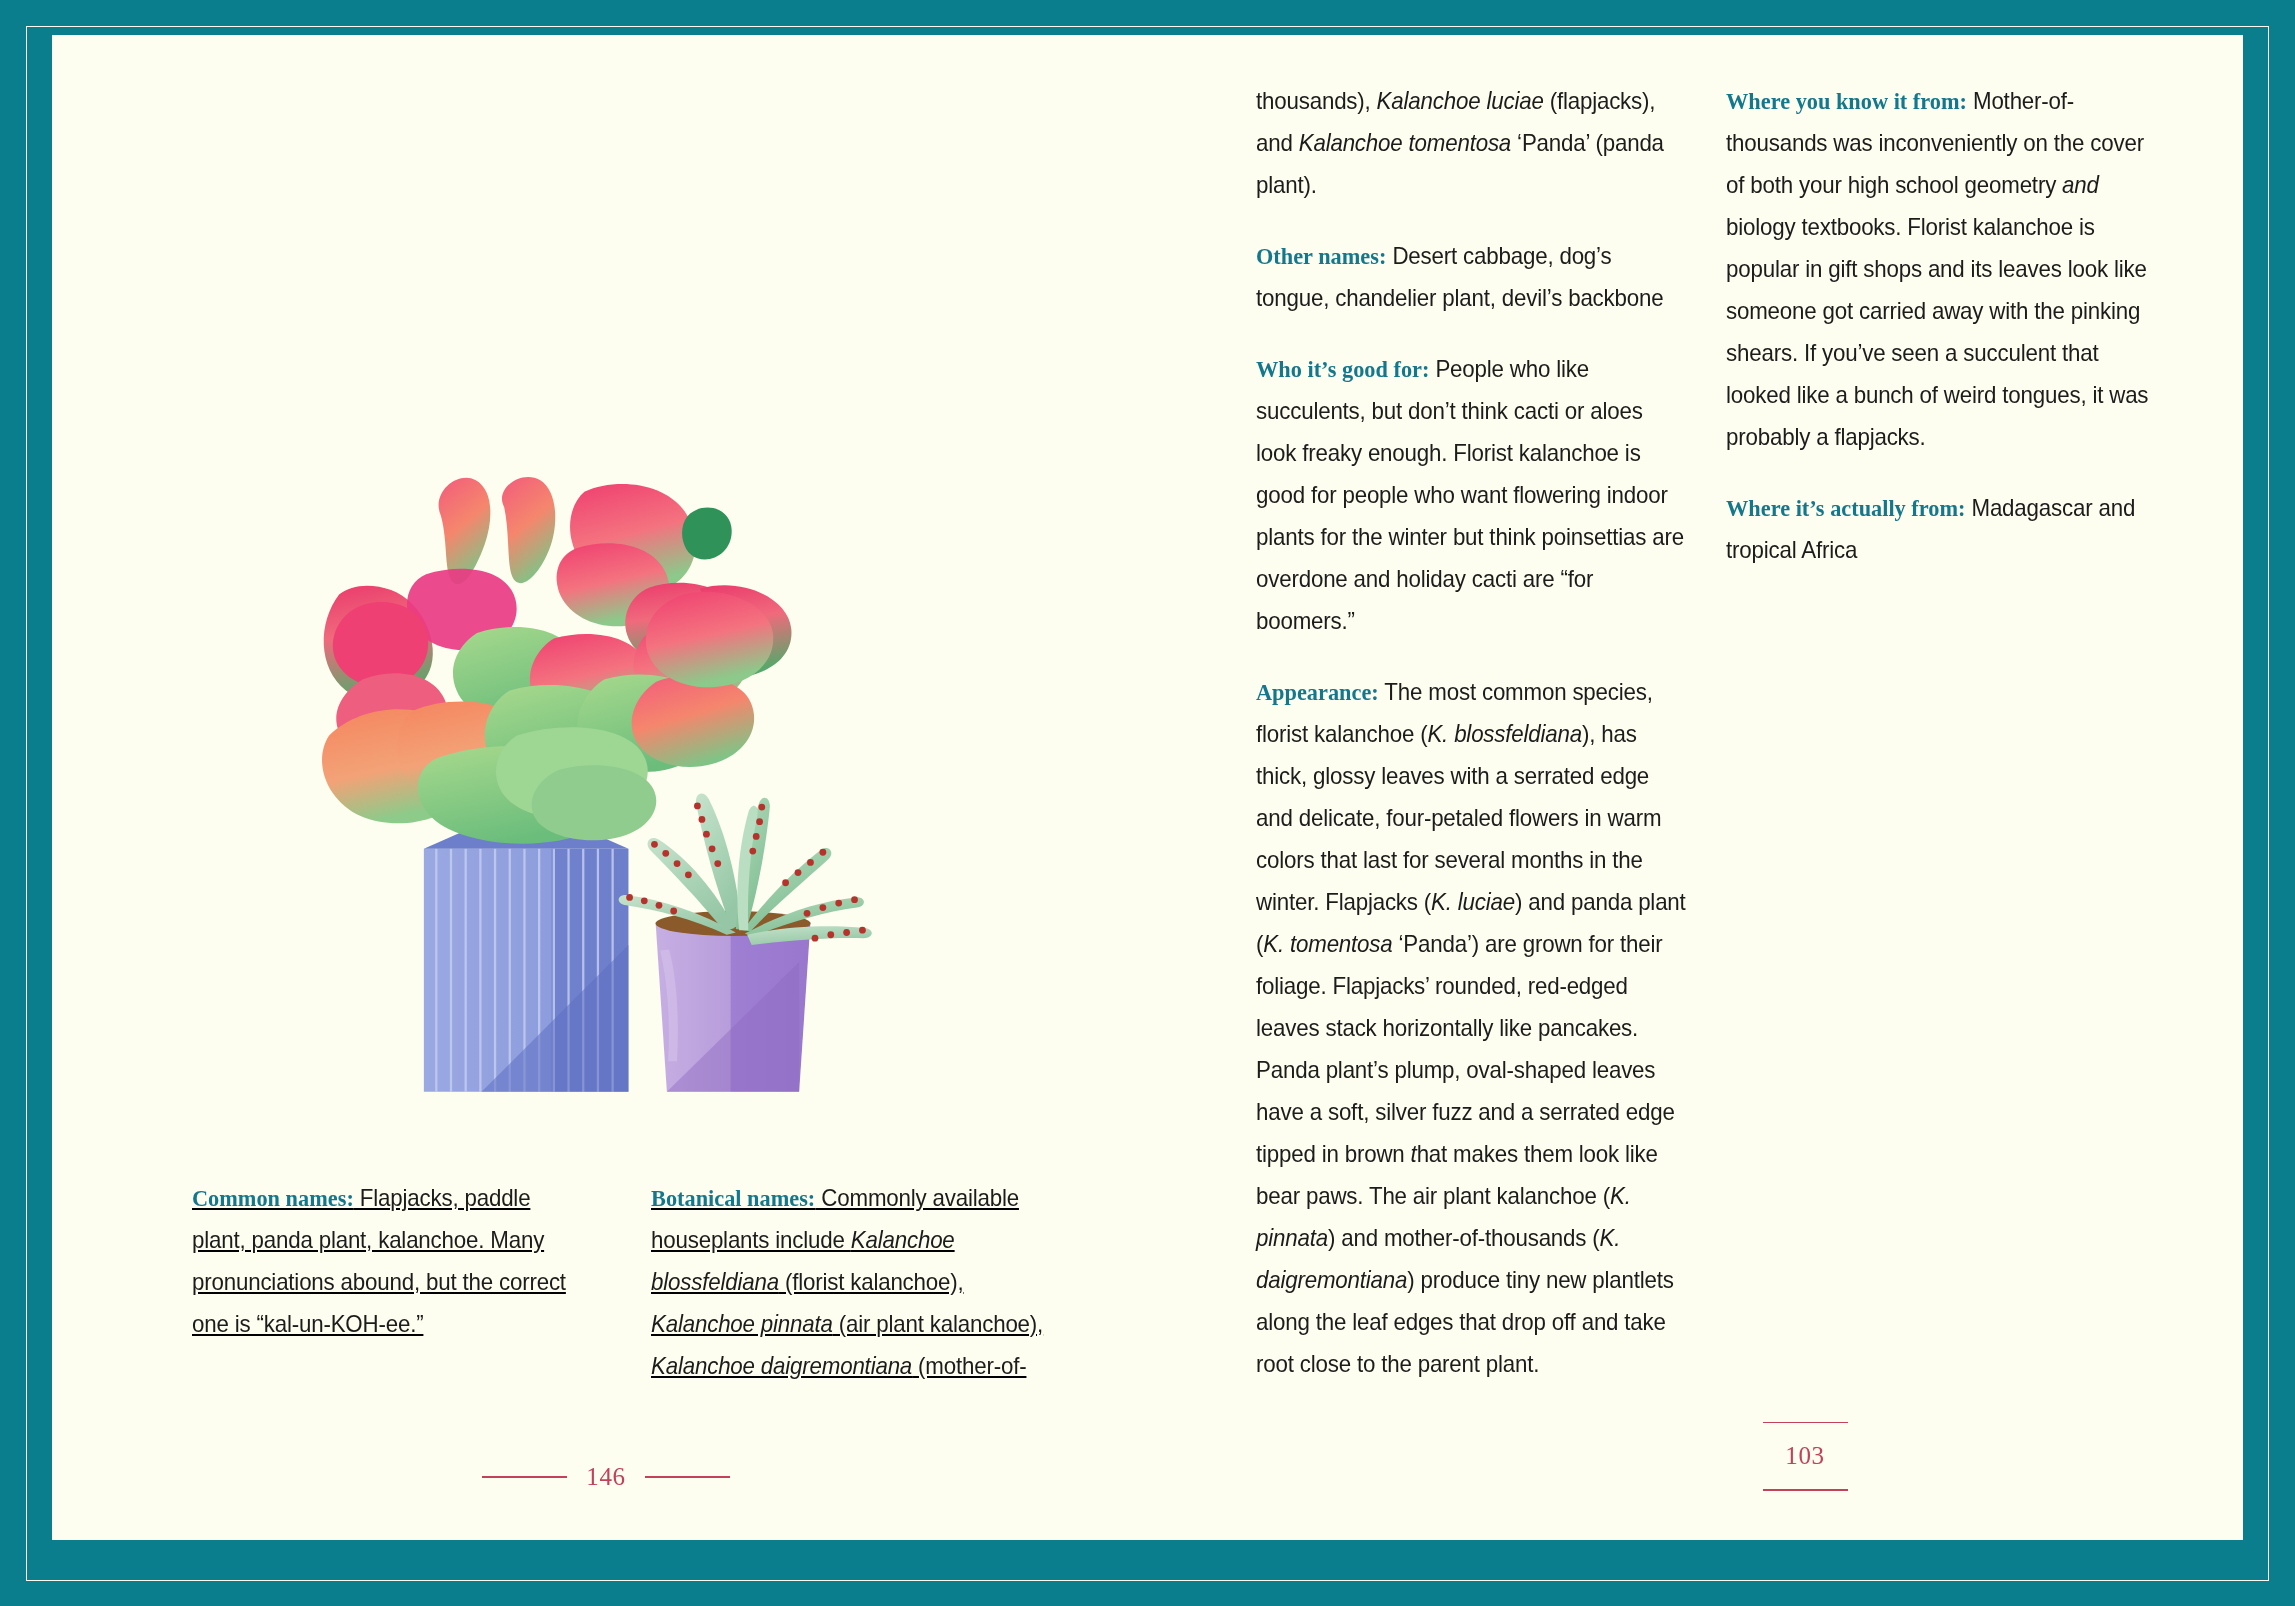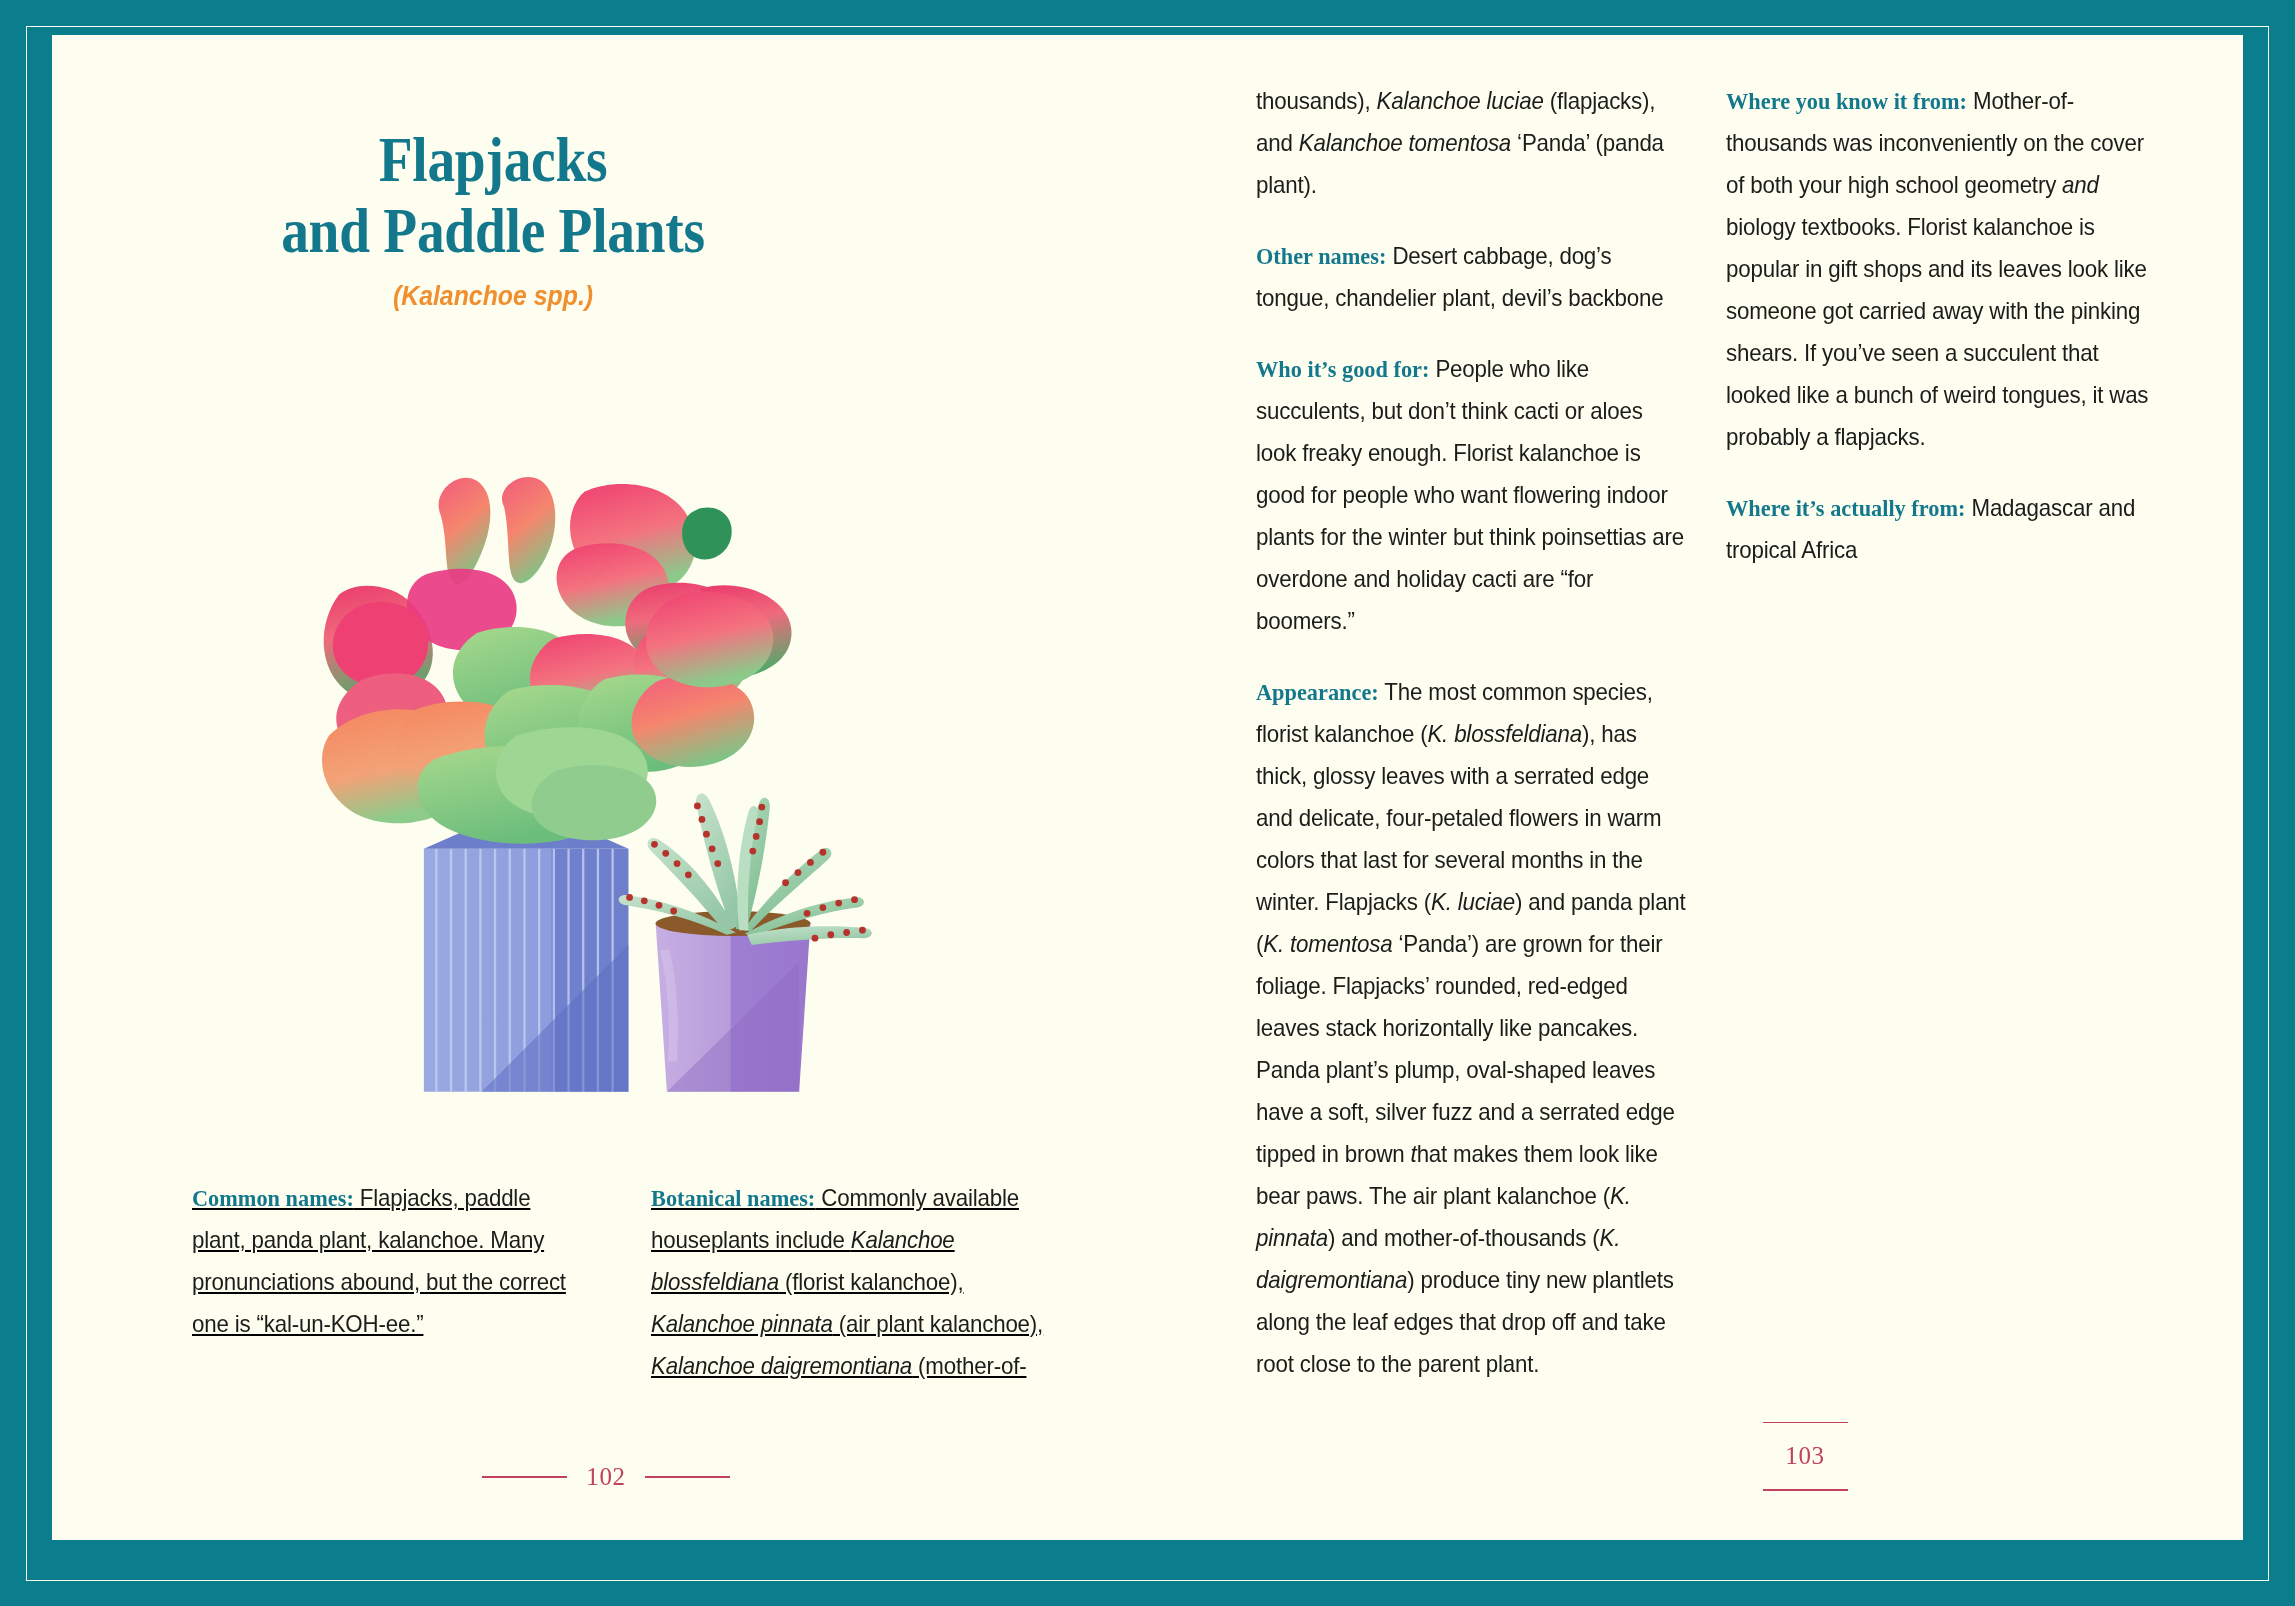--- a/index.html
+++ b/index.html
@@ -162,25 +162,20 @@
 <body>
 
 <div class="spread">
 
   <div class="white-rule"></div>
 
   <div class="page">
 
     <div class="col col-illus">
 
-      <div class="title-block">
-        <h1 class="book-title">Flapjacks
-and Paddle Plants</h1>
-        <div class="latin-name">(Kalanchoe spp.)</div>
-      </div>
 
       <div class="illus-wrap">
         <svg viewBox="0 0 1120 1190" xmlns="http://www.w3.org/2000/svg">
           <defs>
             <linearGradient id="gLeafA" x1="0" y1="0" x2="0.3" y2="1">
               <stop offset="0%" stop-color="#ef3f70"></stop>
               <stop offset="55%" stop-color="#f4737f"></stop>
               <stop offset="100%" stop-color="#8cc98a"></stop>
             </linearGradient>
             <linearGradient id="gLeafB" x1="0.1" y1="0" x2="0.5" y2="1">
@@ -349,21 +344,21 @@
             <p>
               <span class="lead">Botanical names:</span><span> Commonly available houseplants include </span><span class="it">Kalanchoe blossfeldiana</span><span> (florist kalanchoe), </span><span class="it">Kalanchoe pinnata</span><span> (air plant kalanchoe), </span><span class="it">Kalanchoe daigremontiana</span><span> (mother-of-</span>
             </p>
           </div>
         </div>
 
       </div>
 
       <div class="folio left">
         <span class="dash"></span>
-        <span class="num">102</span>
+        <span class="num">146</span>
         <span class="dash"></span>
       </div>
     </div>
 
     <div class="col col-text-c">
       <div class="body-text" style="padding-top:45px;">
 
         <p>
           <span>thousands), </span><span class="it">Kalanchoe luciae</span><span> (flapjacks), and </span><span class="it">Kalanchoe tomentosa</span><span> ‘Panda’ (panda plant).</span>
         </p>

